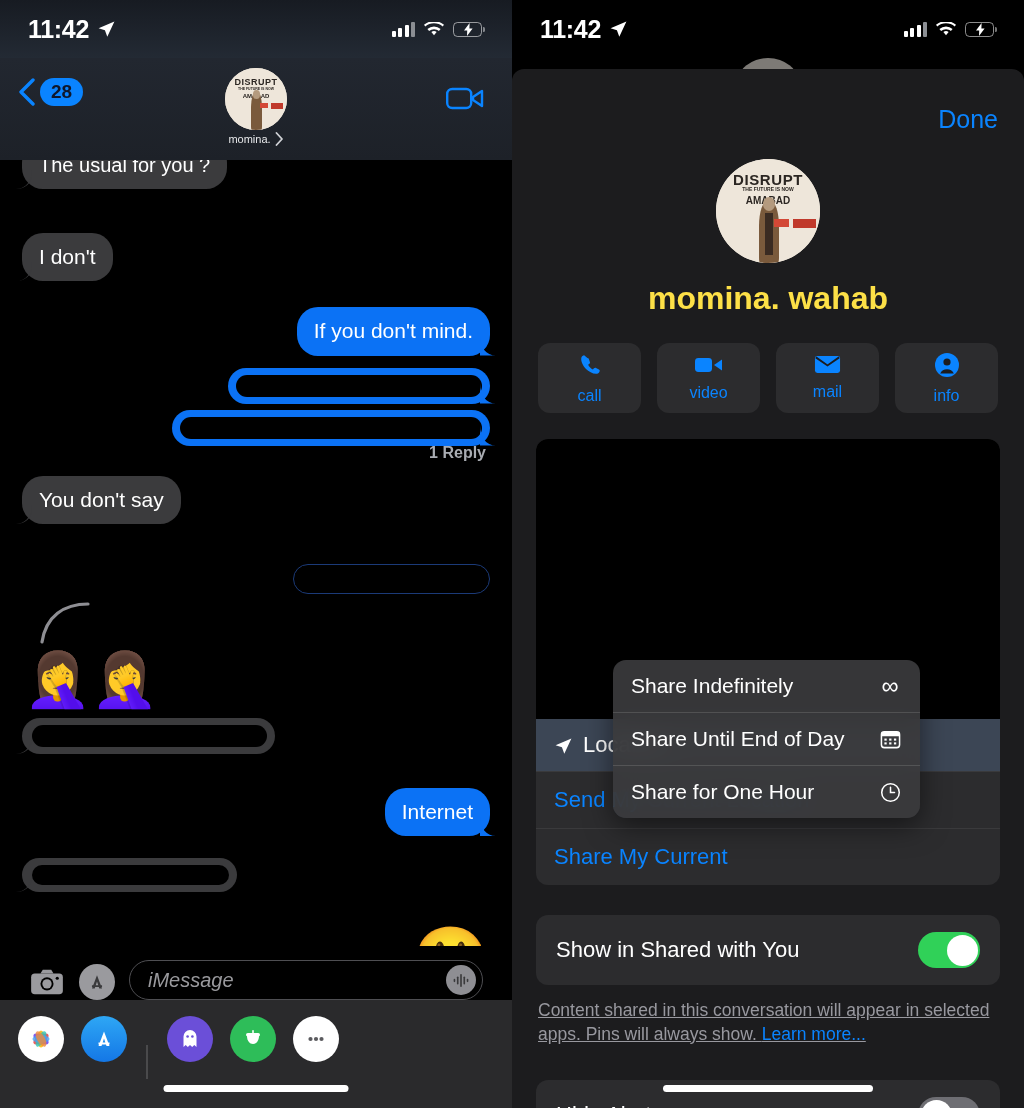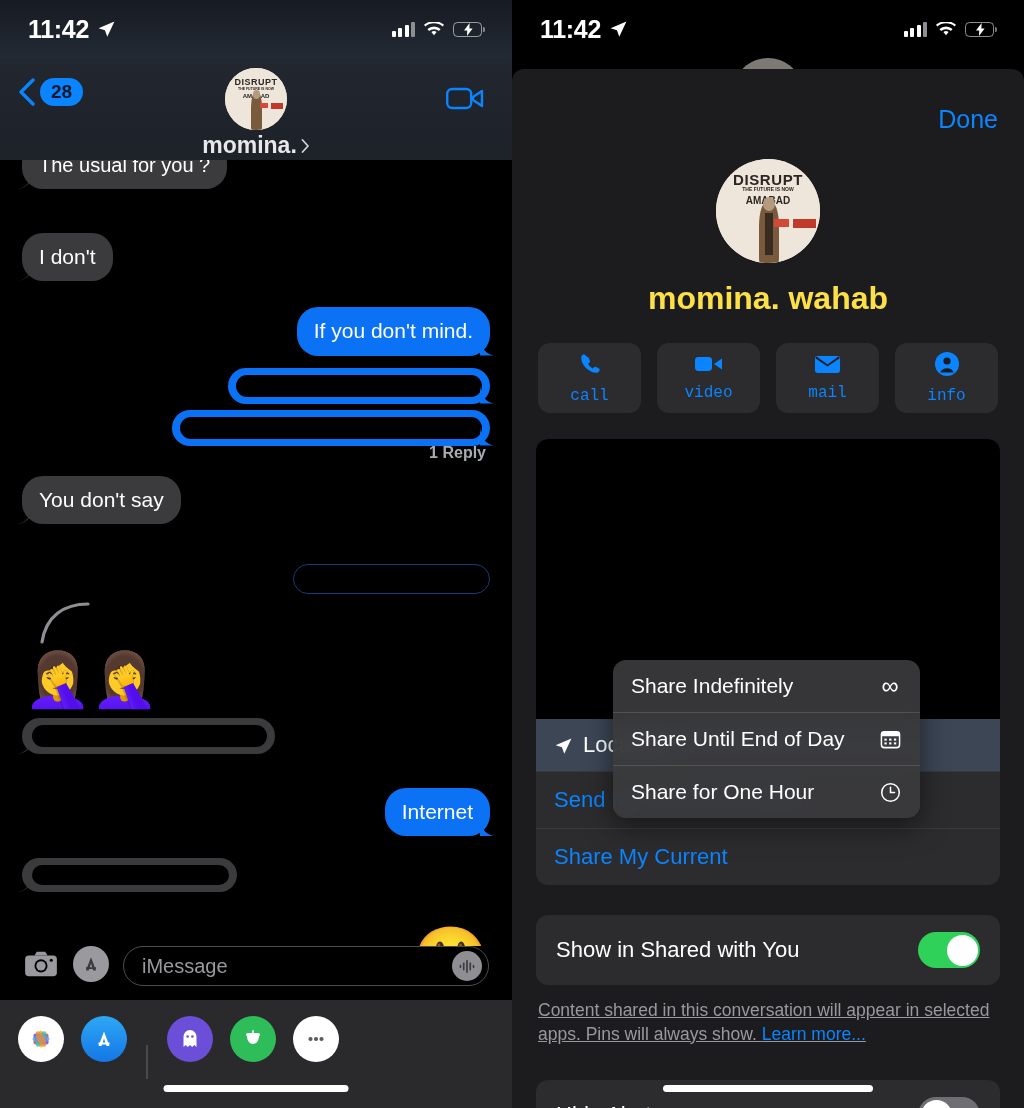--- a/index.html
+++ b/index.html
@@ -71,21 +71,21 @@
     position: absolute; left: 0; right: 0; top: 10px;
     display: flex; flex-direction: column; align-items: center; gap: 2px;
     pointer-events: none;
   }
   .hdr-avatar {
     width: 62px; height: 62px; border-radius: 50%;
     overflow: hidden; position: relative;
     background: #e9e2d8;
   }
   .hdr-name-row { display: flex; align-items: center; gap: 4px; }
-  .hdr-name { color: #e7e8ea; font-size: 23px; font-weight: bold; }
+  .hdr-name { color: #e7e8ea; font-size: 11px; }
   .chev-right-sm { width: 9px; height: 14px; }
   .hdr-video { position: absolute; right: 28px; top: 28px; }
   .video-cam { width: 38px; height: 25px; }
 
   
   .msg-list {
     position: relative; width: 100%;
     height: 896px; background: #000;
     padding: 0 22px; overflow: hidden;
   }
@@ -133,22 +133,23 @@
   .emoji-big { font-size: 62px; line-height: 1; }
   .read-line {
     width: 100%; text-align: right; font-size: 16px; color: #a9acb2; margin-top: 4px; padding-right: 6px;
   }
   .read-line b { color: #fff; font-weight: 700; }
   .typing-swoosh { width: 60px; height: 46px; margin: 6px 0 2px 14px; }
 
   
   .input-bar {
     position: absolute; left: 0; right: 0; bottom: 108px; height: 54px;
-    display: flex; align-items: flex-start; gap: 14px; padding: 0 23px;
+    display: flex; align-items: flex-end; gap: 14px; padding: 0 29px;
     background: #000;
+    font-style: italic;
   }
   .circ-btn {
     width: 36px; height: 36px; border-radius: 50%;
     display: flex; align-items: center; justify-content: center;
     flex: 0 0 auto;
   }
   .appstore-btn { background: #9a9a9e; }
   .imessage-field {
     flex: 1; height: 40px; border: 1.3px solid #4e4e52; border-radius: 21px;
     display: flex; align-items: center; padding: 0 6px 0 18px;
@@ -190,21 +191,21 @@
   }
   .profile-avatar {
     width: 104px; height: 104px; border-radius: 50%; overflow: hidden;
     position: relative; background: #e9e2d8;
   }
   .profile-name { margin-top: 17px; color: #fde047; font-size: 32px; font-weight: bold; }
 
   .action-row { display: flex; gap: 16px; padding: 26px 26px 0 26px; }
   .action-btn {
     flex: 1; background: #2c2c2e; border-radius: 12px; height: 70px;
-    display: flex; flex-direction: column; align-items: center; justify-content: center; gap: 5px; font-family: Liberation Mono, monospace;
+    display: flex; flex-direction: column; align-items: center; justify-content: center; gap: 5px;
   }
   .action-label { color: #0a84ff; font-size: 16px; }
 
   
   .loc-card {
     position: relative; margin: 26px 24px 0 24px;
     background: #2c2c2e; border-radius: 12px; overflow: hidden;
   }
   .map-area { height: 280px; background: #000; }
   .loc-section-header {

